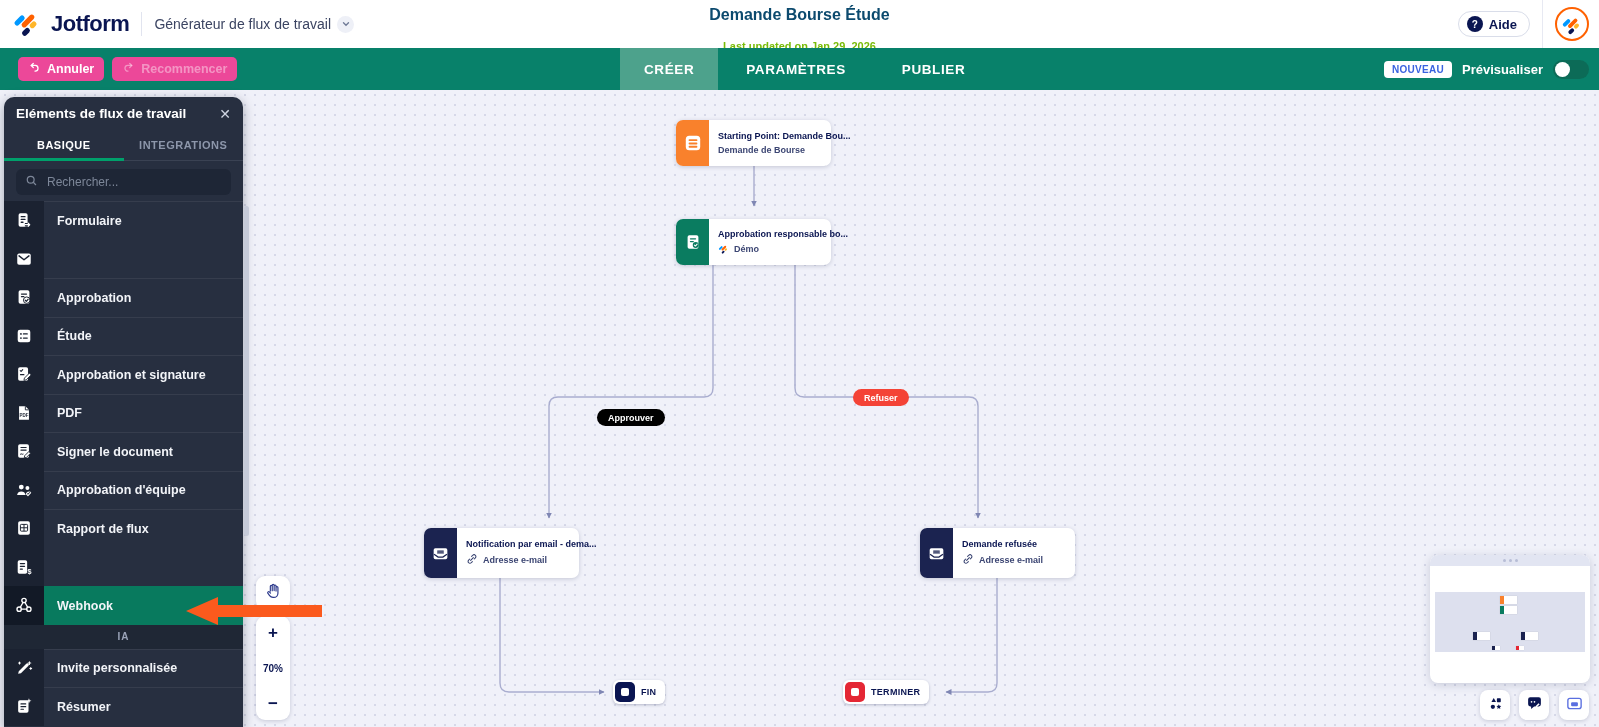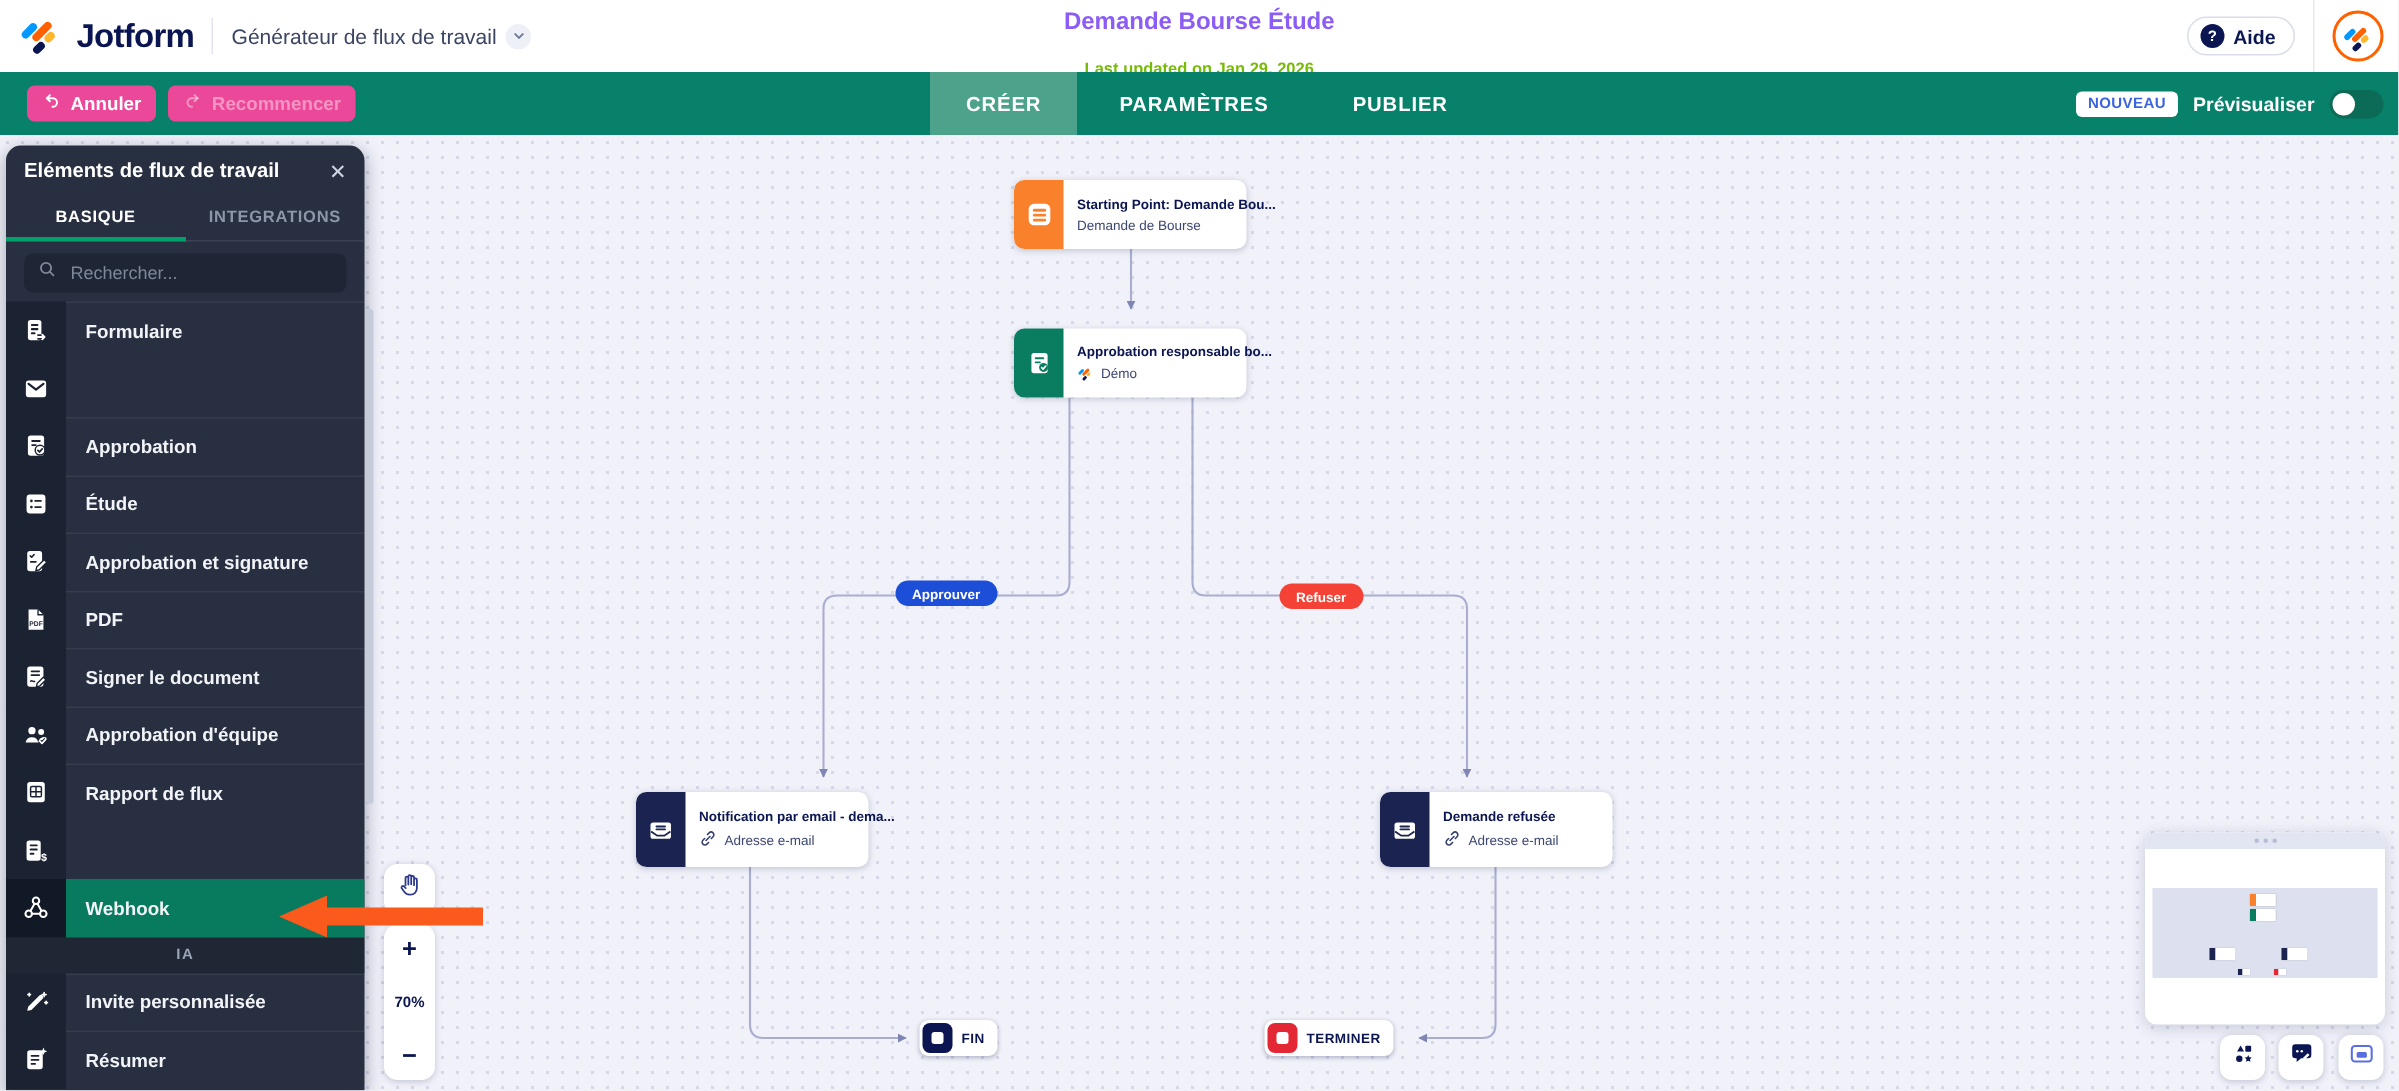--- a/index.html
+++ b/index.html
@@ -8,21 +8,21 @@
        font-family:"Liberation Sans",sans-serif;-webkit-font-smoothing:antialiased;}
 
   
   .header{position:absolute;left:0;top:0;width:1599px;height:48px;background:#fff;display:flex;align-items:center;padding:0 12px;}
   .brandwrap{display:flex;align-items:center;gap:9px;}
   .wordmark{font-size:22px;font-weight:bold;color:#0a1551;letter-spacing:-0.5px;}
   .hdivider{width:1px;height:24px;background:#e1e4ef;margin:0 12px;}
   .product{font-size:14px;color:#3b4462;display:flex;align-items:center;gap:6px;}
   .chev{width:17px;height:17px;border-radius:50%;background:#eef0f7;display:flex;align-items:center;justify-content:center;}
   .titlewrap{position:absolute;left:50%;top:6px;transform:translateX(-50%);text-align:center;width:500px;}
-  .ptitle-main{font-size:16px;font-weight:bold;color:#8b5cf6;}
+  .ptitle-main{font-size:16px;font-weight:bold;color:#0c4a6e;}
   .ptitle-sub{font-size:11px;font-weight:bold;color:#78bb07;margin-top:16px;}
   .hright{position:absolute;right:10px;top:0;height:48px;display:flex;align-items:center;gap:12px;}
   .aide{display:flex;align-items:center;gap:6px;border:1px solid #d9dde9;border-radius:15px;padding:4px 12px 4px 8px;background:#fff;}
   .qicon{width:16px;height:16px;border-radius:50%;background:#0a1551;color:#fff;font-size:10px;font-weight:bold;display:flex;align-items:center;justify-content:center;}
   .aide-label{font-size:13px;font-weight:bold;color:#0a1551;}
   .vline{width:1px;height:48px;background:#e7e9f2;}
   .avatar{width:34px;height:34px;border-radius:50%;border:2px solid #ff6100;background:#fff;display:flex;align-items:center;justify-content:center;}
 
   
   .toolbar{position:absolute;left:0;top:48px;width:1599px;height:42px;background:#08816a;}
@@ -39,21 +39,21 @@
   .knob{position:absolute;left:2px;top:2px;width:15px;height:15px;border-radius:50%;background:#fff;}
 
   
   .canvas{position:absolute;left:0;top:90px;width:1599px;height:637px;background-color:#f0f1f9;
           background-image:radial-gradient(#d6d8e8 1px,transparent 1.2px);background-size:10px 10px;}
 
   .node{position:absolute;display:flex;background:#fff;border-radius:7px;box-shadow:0 1px 4px rgba(40,50,90,.22);z-index:3;}
   .nicon{width:33px;border-radius:7px 0 0 7px;display:flex;align-items:center;justify-content:center;flex:none;}
   .nbody{flex:1;padding:5px 9px;display:flex;flex-direction:column;justify-content:center;gap:4px;min-width:0;}
   .ntitle{font-size:9px;font-weight:bold;color:#0a1551;white-space:nowrap;}
-  .nsub{font-size:9px;color:#3c4673;display:flex;align-items:center;gap:5px;}
+  .nsub{font-size:9px;color:#3c4673;display:flex;align-items:center;gap:5px;font-weight:bold;}
 
   .bpill{position:absolute;height:17px;border-radius:9px;color:#fff;font-size:9px;font-weight:bold;
          display:flex;align-items:center;justify-content:center;padding:0 11px;z-index:3;}
   .epill{position:absolute;height:24px;background:#fff;border-radius:6px;box-shadow:0 1px 3px rgba(40,50,90,.3);
          display:flex;align-items:center;gap:6px;padding:2px;z-index:3;}
   .esq{width:20px;height:20px;border-radius:5px;display:flex;align-items:center;justify-content:center;flex:none;}
   .esq .inner{width:8px;height:8px;background:#fff;border-radius:2px;}
   .elabel{font-size:9px;font-weight:bold;color:#0a1551;padding-right:7px;letter-spacing:.3px;white-space:nowrap;}
 
   
@@ -131,21 +131,21 @@
     </defs>
     <g fill="none" stroke="#a9adcf" stroke-width="1.4">
       <path d="M754,166 V206" marker-end="url(#arr)"></path>
       <path d="M713,265 V388 Q713,397 704,397 H558 Q549,397 549,406 V518" marker-end="url(#arr)"></path>
       <path d="M795,265 V388 Q795,397 804,397 H969 Q978,397 978,406 V518" marker-end="url(#arr)"></path>
       <path d="M500,578 V683 Q500,692 509,692 H604" marker-end="url(#arr)"></path>
       <path d="M997,578 V683 Q997,692 988,692 H946" marker-end="url(#arr)"></path>
     </g>
   </svg>
 
-  <div class="bpill" style="left:597px;top:387px;background:#1d4ed8;">Approuver</div>
+  <div class="bpill" style="left:597px;top:409px;background:#000000;">Approuver</div>
   <div class="bpill" style="left:853px;top:389px;background:#f44336;">Refuser</div>
 
   <div class="node" style="left:676px;top:120px;width:155px;height:46px;">
     <div class="nicon" style="background:#f9812c;">
       <svg viewBox="0 0 20 20" width="20" height="20">
           <rect x="2.8" y="2.8" width="14.4" height="14.4" rx="3.5" fill="#fff"></rect>
           <rect x="5.6" y="6.2" width="8.8" height="1.9" rx=".9" fill="#f9812c"></rect>
           <rect x="5.6" y="9.5" width="8.8" height="1.9" rx=".9" fill="#f9812c"></rect>
           <rect x="5.6" y="12.8" width="8.8" height="1.9" rx=".9" fill="#f9812c"></rect>
         </svg>

